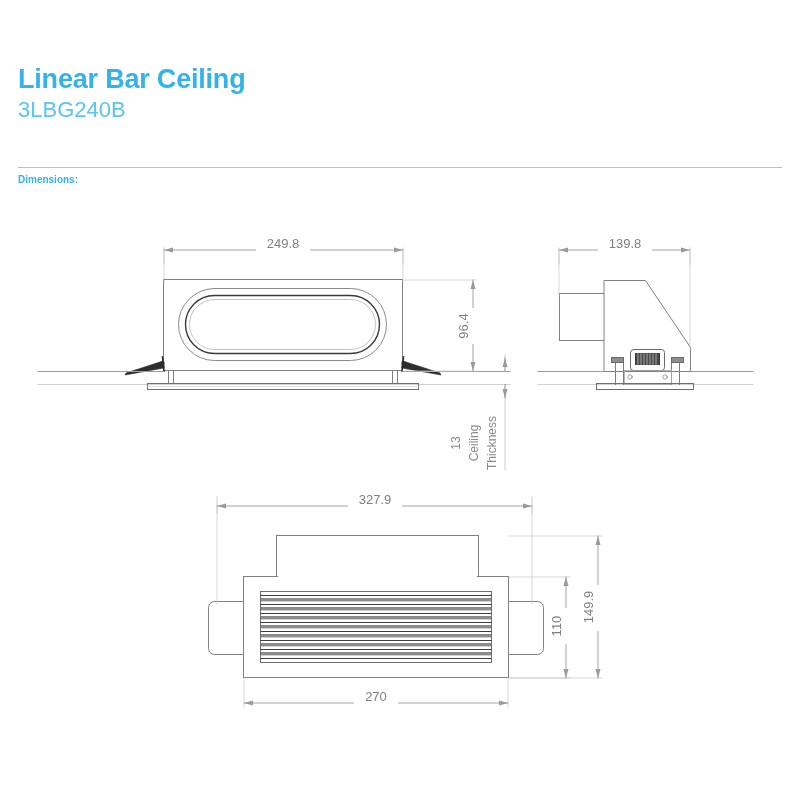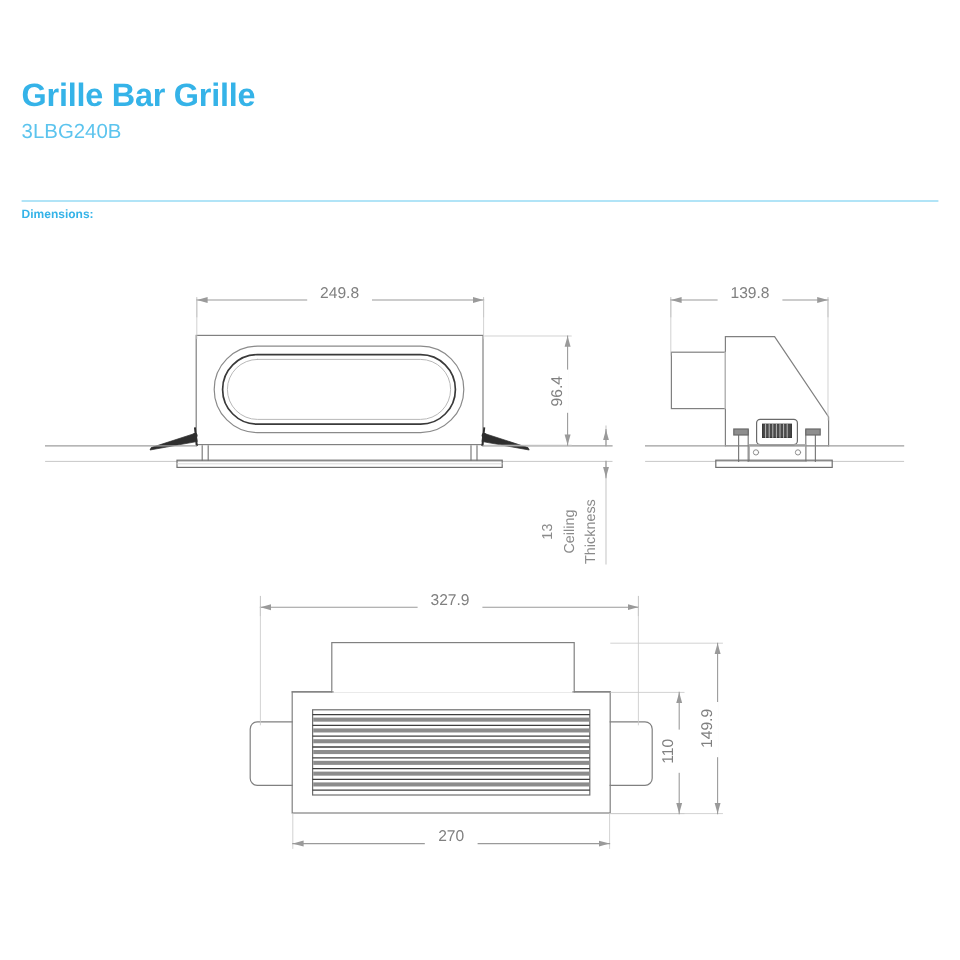--- a/index.html
+++ b/index.html
@@ -33,21 +33,21 @@
   .product-title {
     font-size: 27px;
     font-weight: bold;
     color: #35b3e8;
     letter-spacing: -0.2px;
     line-height: 34px;
     margin: 0;
     white-space: nowrap;
   }
   .product-code {
-    font-size: 17px;
+    font-size: 22px;
     font-weight: normal;
     color: #5cc4ee;
     line-height: 22px;
     margin: 3px 0 0 0;
     white-space: nowrap;
   }
   .divider {
     position: absolute;
     left: 18px;
     top: 167px;
@@ -77,21 +77,21 @@
   .drawing-area svg {
     display: block;
   }
 </style>
 </head>
 <body>
 
 <div id="page">
 
   <div class="header">
-    <h1 class="product-title">Grille Bar Grille</h1>
+    <h1 class="product-title">Linear Bar Ceiling</h1>
     <div class="product-code">3LBG240B</div>
   </div>
 
   <div class="divider"></div>
 
   <div class="dimensions-label">Dimensions:</div>
 
   <div class="drawing-area">
     <svg width="800" height="800" viewBox="0 0 800 800">
 

